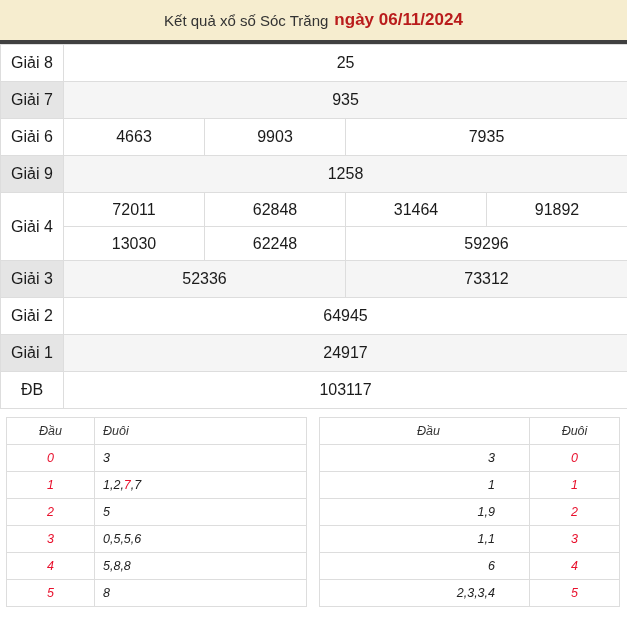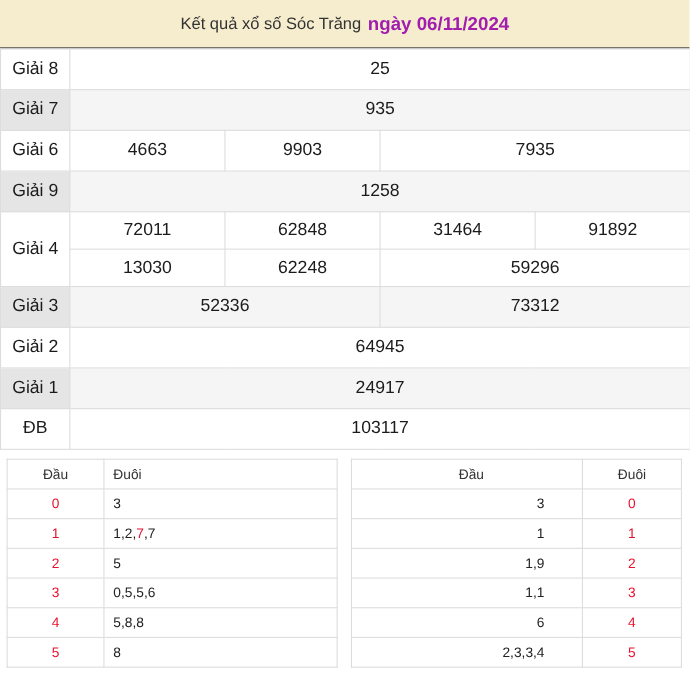--- a/index.html
+++ b/index.html
@@ -21,32 +21,32 @@
     position: relative;
     box-sizing: border-box;
   }
   
   .header {
     height: 44px;
     background: #f6edcf;
     display: flex;
     align-items: center;
     justify-content: center;
-    border-bottom: 1px solid #404040;
+    border-bottom: 4px solid #404040;
     box-sizing: border-box;
   }
   .header-title {
     font-size: 15px;
     color: #333333;
     white-space: nowrap;
   }
   .header-date {
     font-size: 17px;
     font-weight: bold;
-    color: #a21caf;
+    color: #b91c1c;
     margin-left: 6px;
     white-space: nowrap;
   }
   
   table.results {
     width: 627px;
     border-collapse: collapse;
     table-layout: fixed;
   }
   table.results td {
@@ -95,20 +95,21 @@
     box-sizing: border-box;
     gap: 12px;
   }
   .ht-wrap {
     width: 301px;
   }
   table.ht {
     width: 100%;
     border-collapse: collapse;
     table-layout: fixed;
+    font-style: italic;
   }
   table.ht th, table.ht td {
     border: 1px solid #dddddd;
     height: 27px;
     font-size: 12.5px;
     font-weight: normal;
     padding: 0 8px;
     box-sizing: border-box;
   }
   table.ht th {

